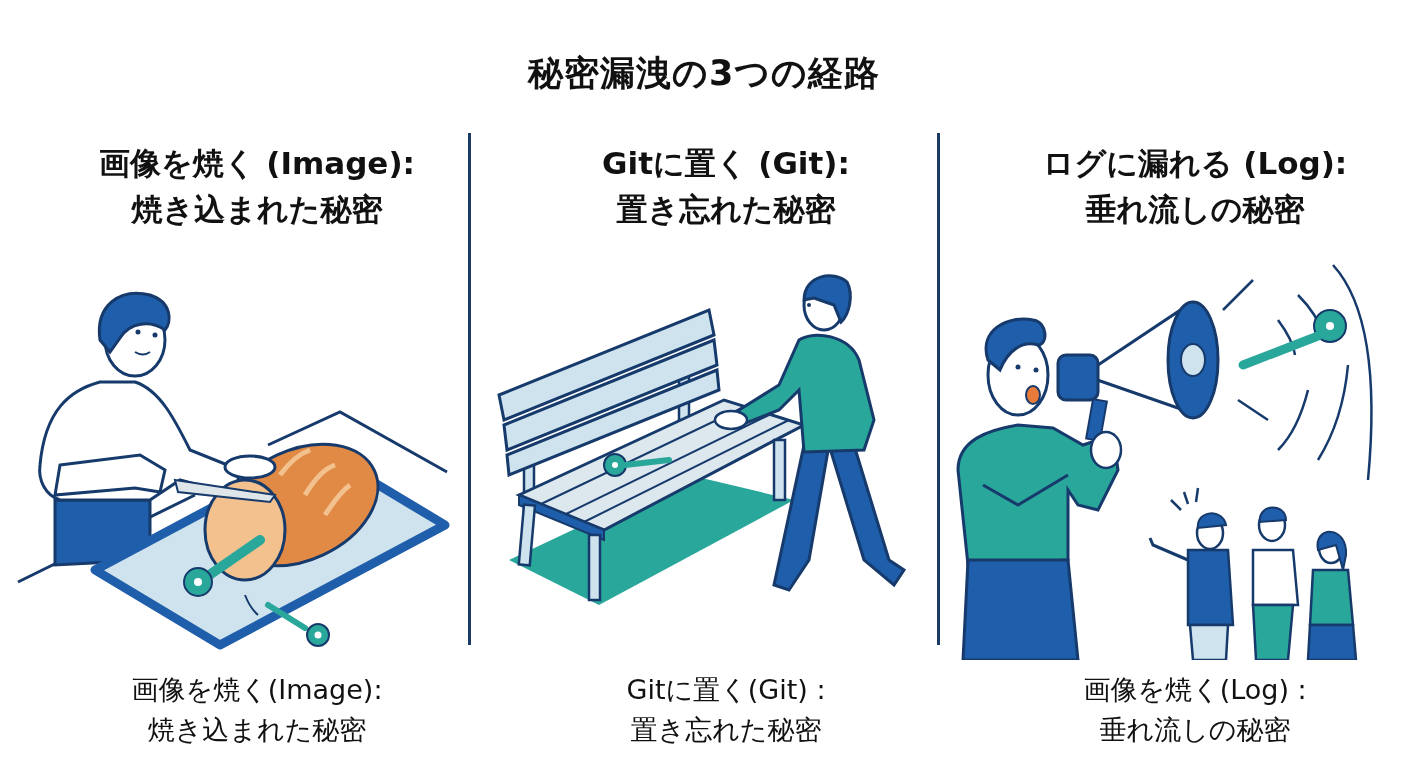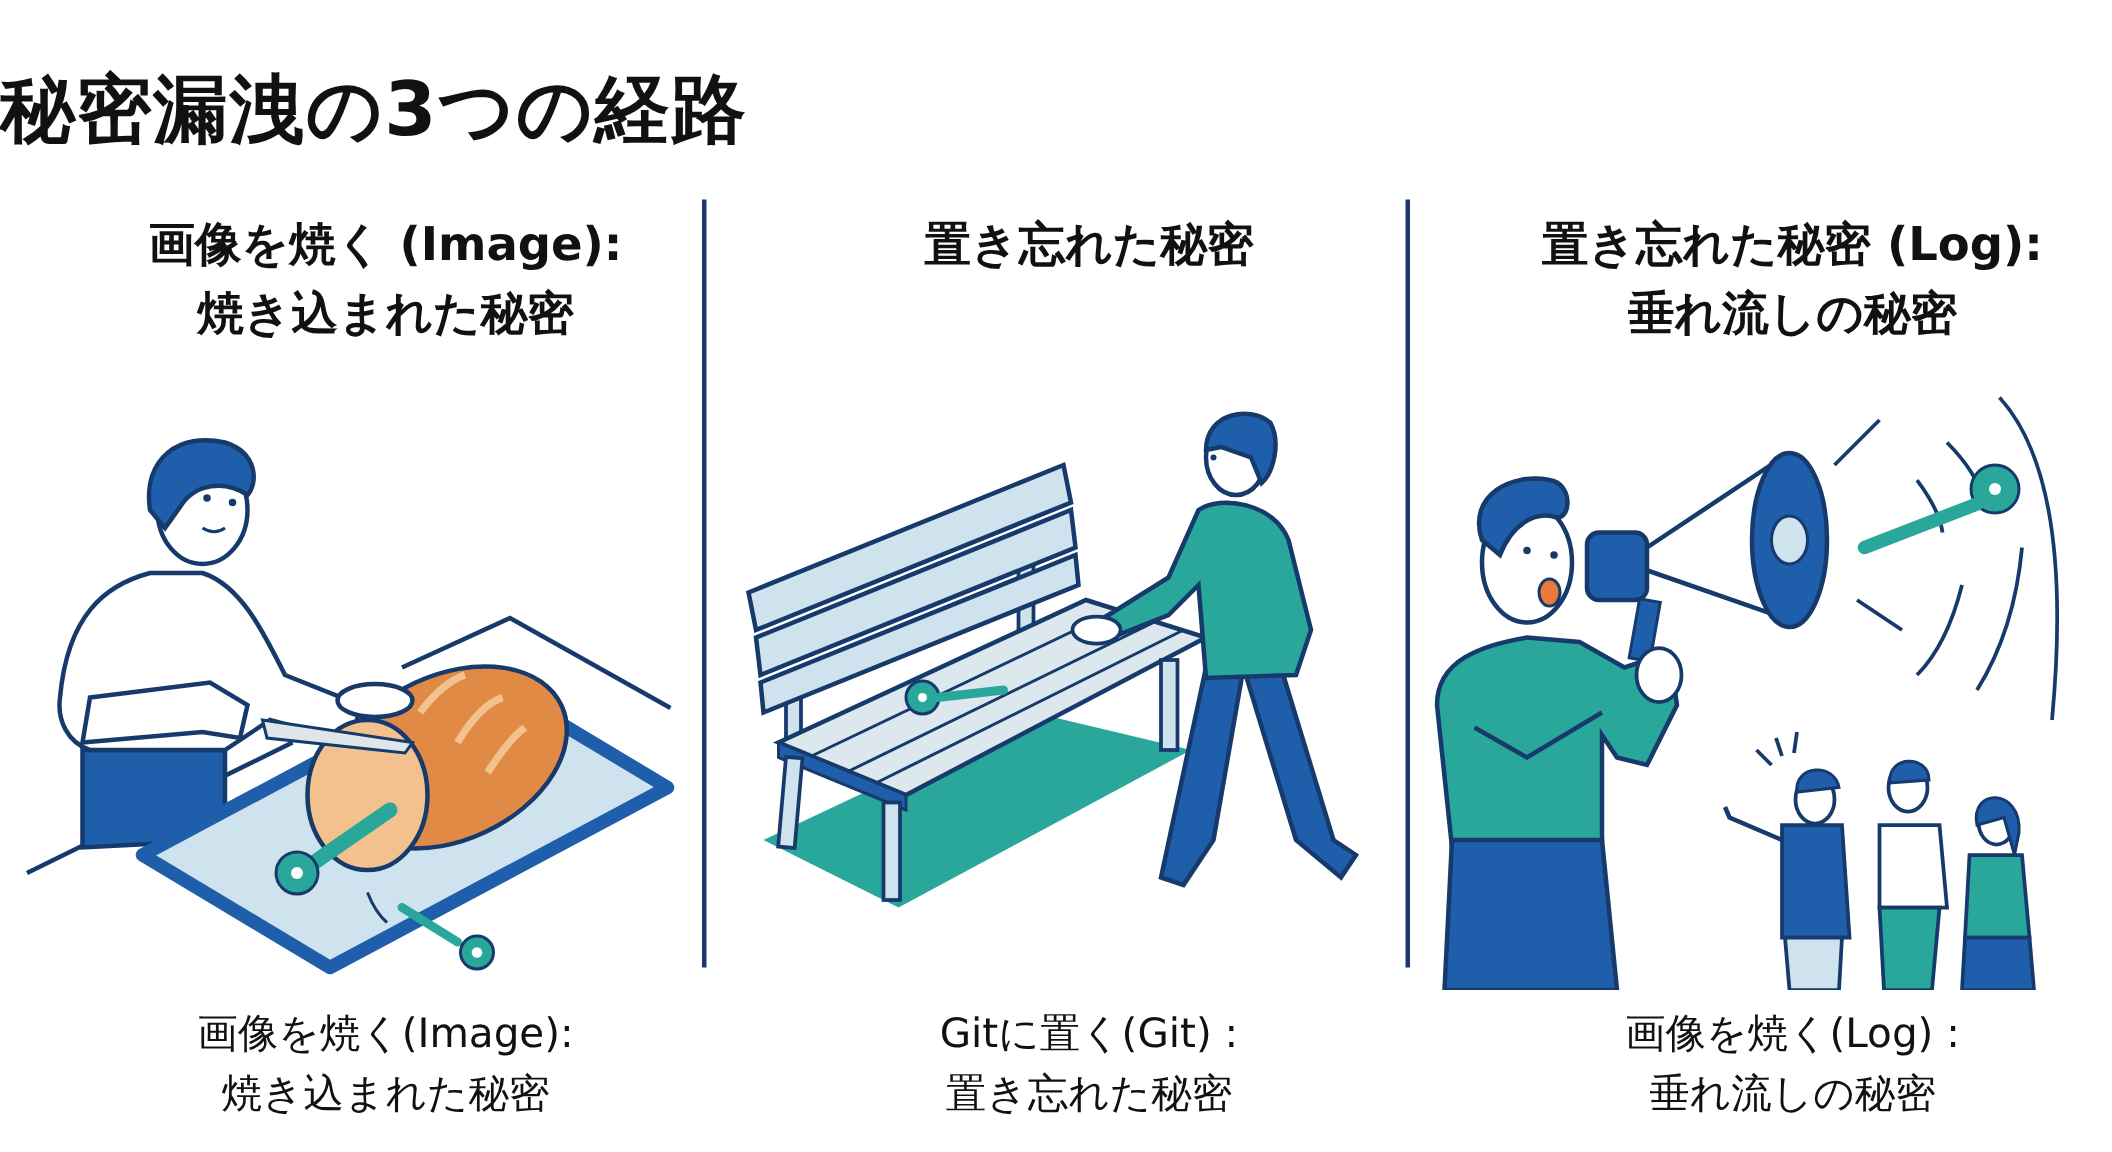--- a/index.html
+++ b/index.html
@@ -1,21 +1,21 @@
 <!DOCTYPE html>
 <html><head>
 <meta charset="utf-8">
 <style>
   * { box-sizing: border-box; margin: 0; padding: 0; }
   html, body { width: 1408px; height: 768px; background: #ffffff; overflow: hidden; }
   body { position: relative; font-family: "DejaVu Sans", "Liberation Sans", sans-serif; color: #111111; }
 
   .main-title {
     position: absolute; left: 0; top: 42px; width: 1408px;
-    text-align: left; font-size: 50px; font-weight: bold; letter-spacing: 1px;
+    text-align: center; font-size: 35px; font-weight: bold; letter-spacing: 1px;
     line-height: 62px;
   }
   .divider {
     position: absolute; top: 133px; width: 3px; height: 512px; background: #1b3a66;
   }
   .panel { position: absolute; top: 130px; width: 469px; height: 638px; }
   .panel-heading {
     position: absolute; left: 0; top: 10px; width: 100%;
     text-align: center; font-size: 31px; font-weight: bold; line-height: 46px;
   }
@@ -84,20 +84,21 @@
     </svg>
   </div>
   <div class="panel-caption">
     <span>画像を焼く(Image):</span>
     <span>焼き込まれた秘密</span>
   </div>
 </section>
 
 <section class="panel" style="left:469px;">
   <h2 class="panel-heading">
+    <span>Gitに置く (Git):</span>
     <span>置き忘れた秘密</span>
   </h2>
   <div class="illustration">
     <svg viewBox="0 0 469 400" xmlns="http://www.w3.org/2000/svg">
 
       <path d="M40,300 L220,215 L325,240 L130,345 Z" fill="#2aa79b"></path>
 
       <rect x="210" y="110" width="10" height="60" fill="#cfe3ee" stroke="#163a6b" stroke-width="2.5"></rect>
       <rect x="55" y="200" width="10" height="50" fill="#cfe3ee" stroke="#163a6b" stroke-width="2.5"></rect>
 
@@ -133,21 +134,21 @@
     </svg>
   </div>
   <div class="panel-caption">
     <span>Gitに置く(Git) :</span>
     <span>置き忘れた秘密</span>
   </div>
 </section>
 
 <section class="panel" style="left:938px;">
   <h2 class="panel-heading">
-    <span>置き忘れた秘密 (Log):</span>
+    <span>ログに漏れる (Log):</span>
     <span>垂れ流しの秘密</span>
   </h2>
   <div class="illustration">
     <svg viewBox="0 0 469 400" xmlns="http://www.w3.org/2000/svg">
 
       <g fill="none" stroke="#163a6b" stroke-width="2.5">
         <path d="M285,50 L315,20"></path>
         <path d="M300,140 L330,160"></path>
         <path d="M340,60 Q355,80 357,95"></path>
         <path d="M360,35 Q380,55 385,75"></path>

